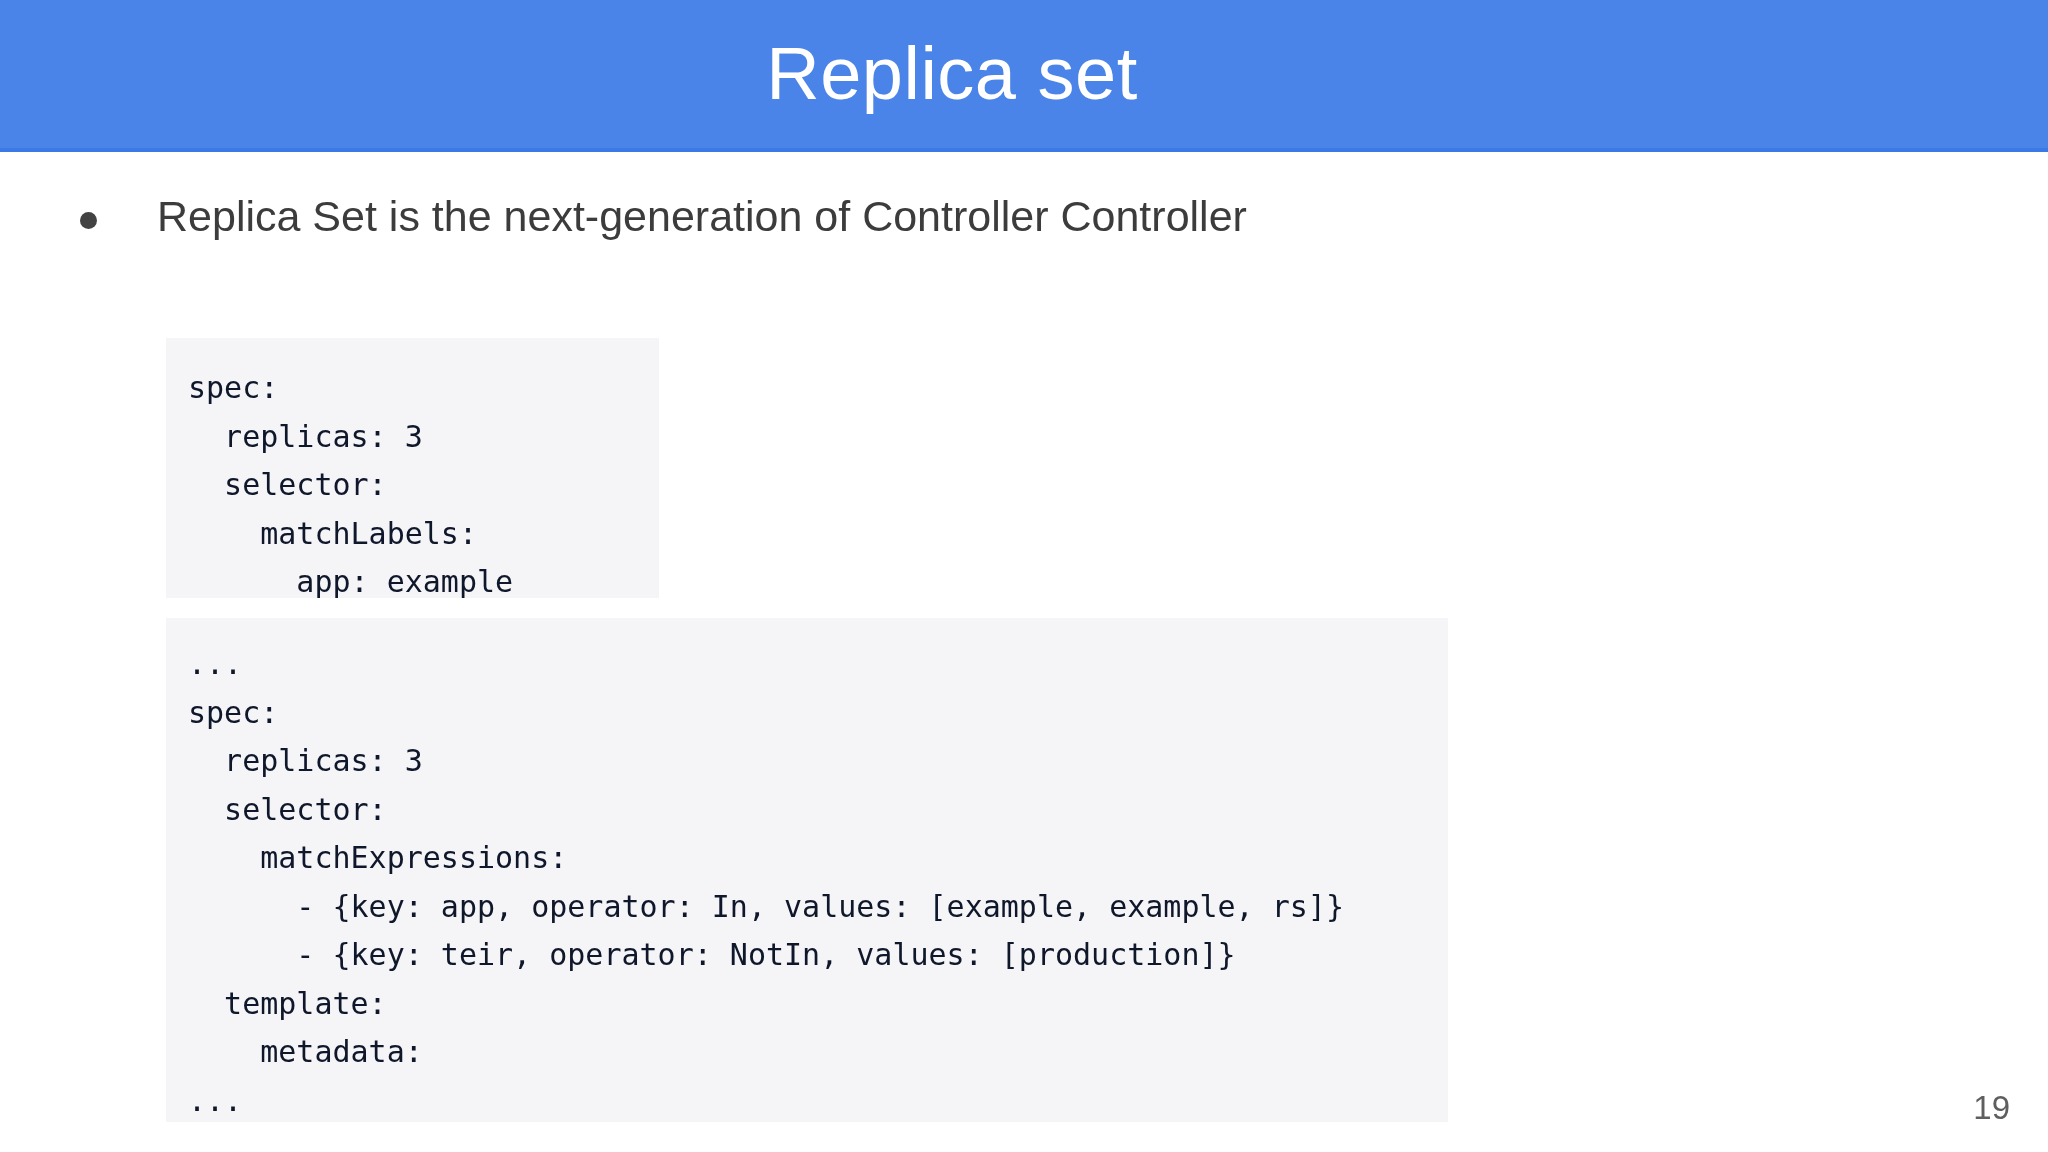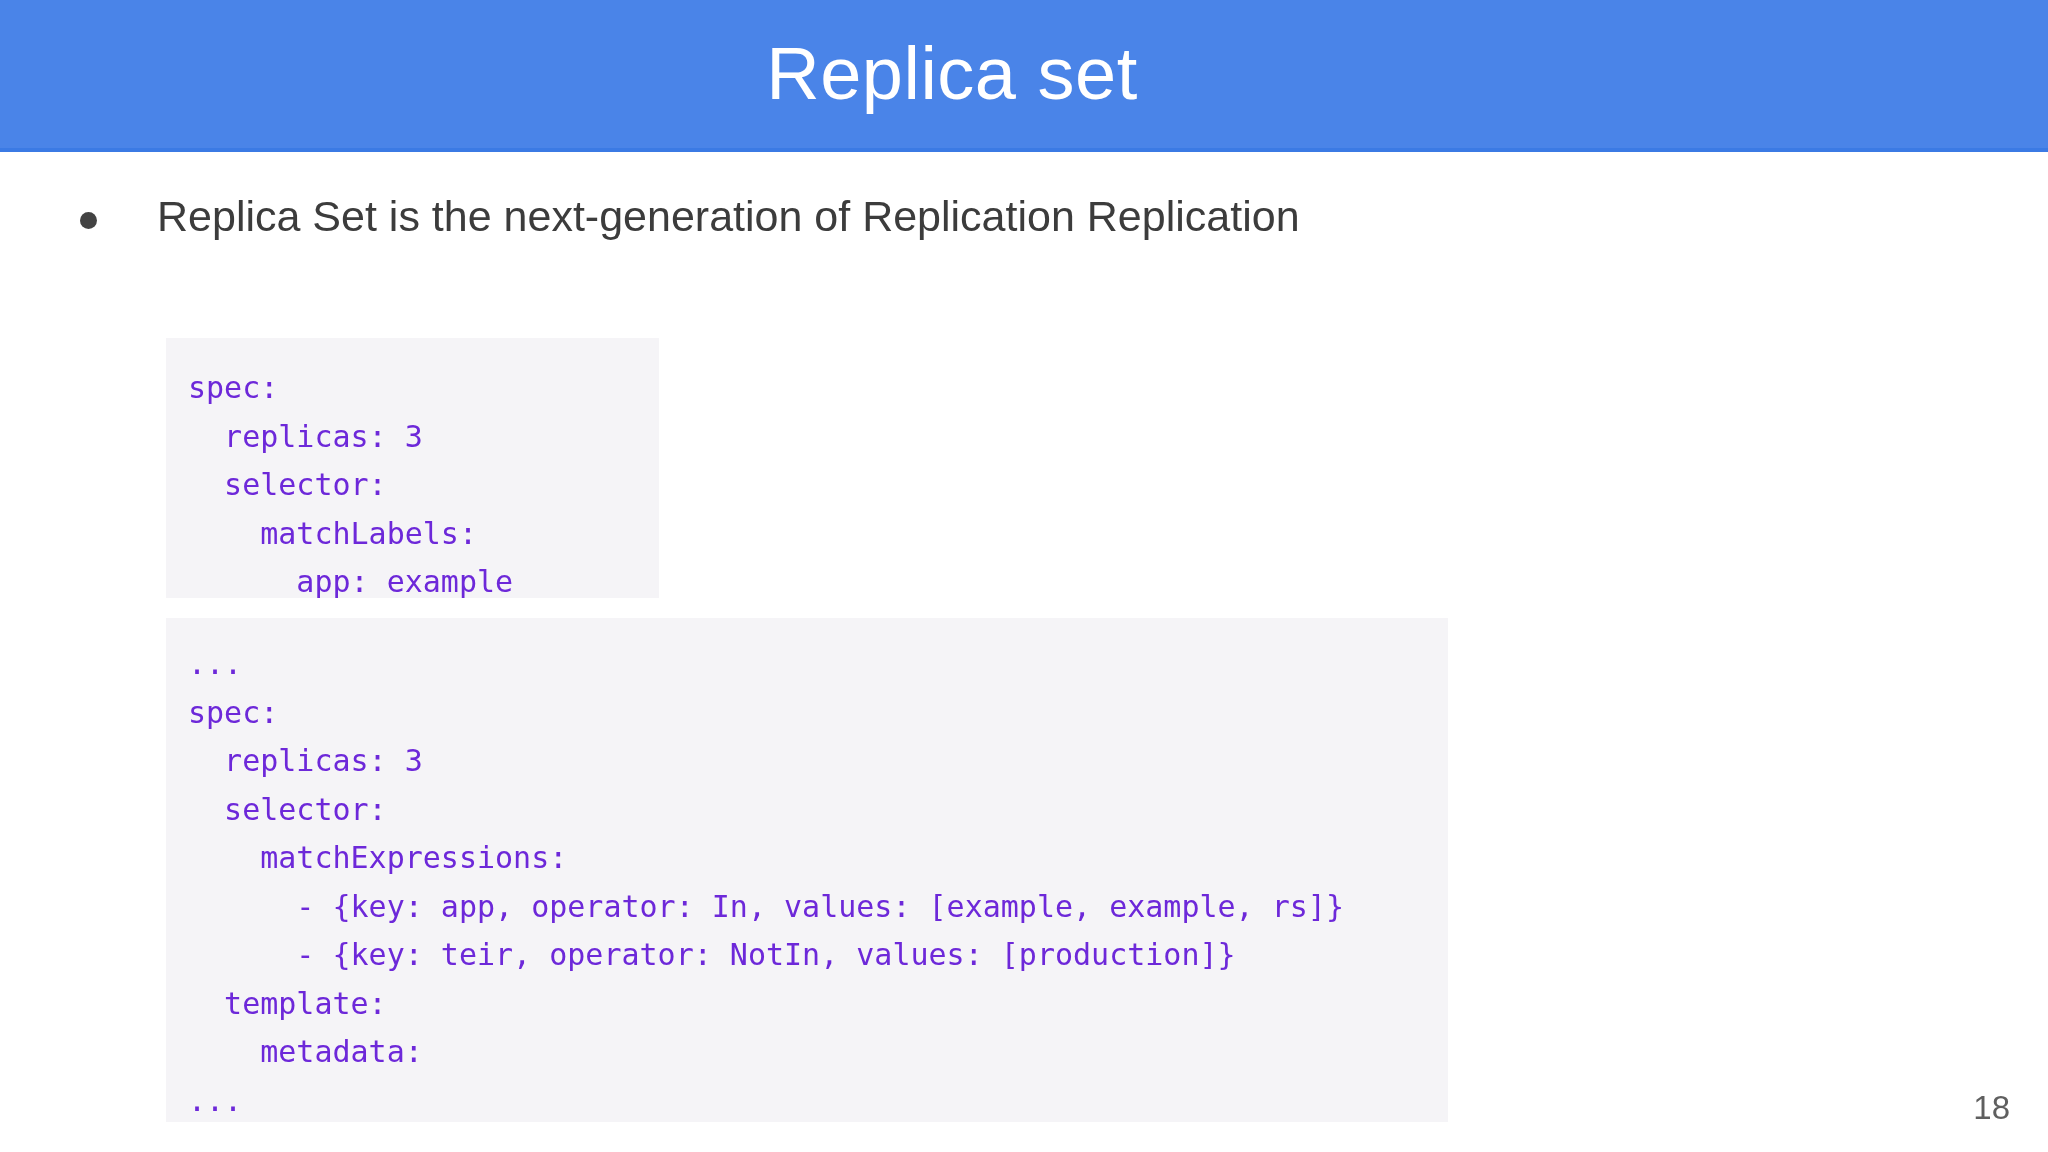--- a/index.html
+++ b/index.html
@@ -85,21 +85,21 @@
   
   .code-block {
     position: absolute;
     background: #f5f4f7;
     box-sizing: border-box;
     overflow: hidden;
   }
   .code-block pre {
     margin: 0;
     font-family: "DejaVu Sans Mono", "Liberation Mono", monospace;
-    color: #6d28d9;
+    color: #0f172a;
     white-space: pre;
   }
 
   #code-block-1 {
     left: 166px;
     top: 338px;
     width: 493px;
     height: 260px;
   }
   #code-block-1 pre {
@@ -136,21 +136,21 @@
 <body>
 
 <div id="header-banner"></div>
 <div id="header-rule"></div>
 <div id="slide-title">Replica set</div>
 
 <div id="bullet-list">
 
   <div class="bullet-row">
     <span class="bullet-dot"></span>
-    <span class="bullet-text">Replica Set is the next-generation of Replication Replication</span>
+    <span class="bullet-text">Replica Set is the next-generation of Controller Controller</span>
   </div>
 
 
 </div>
 
 <div class="code-block" id="code-block-1">
   <pre>spec:
   replicas: 3
   selector:
     matchLabels:
@@ -163,13 +163,13 @@
   replicas: 3
   selector:
     matchExpressions:
       - {key: app, operator: In, values: [example, example, rs]}
       - {key: teir, operator: NotIn, values: [production]}
   template:
     metadata:
 ...</pre>
 </div>
 
-<div id="slide-number">18</div>
+<div id="slide-number">19</div>
 
 </body></html>

